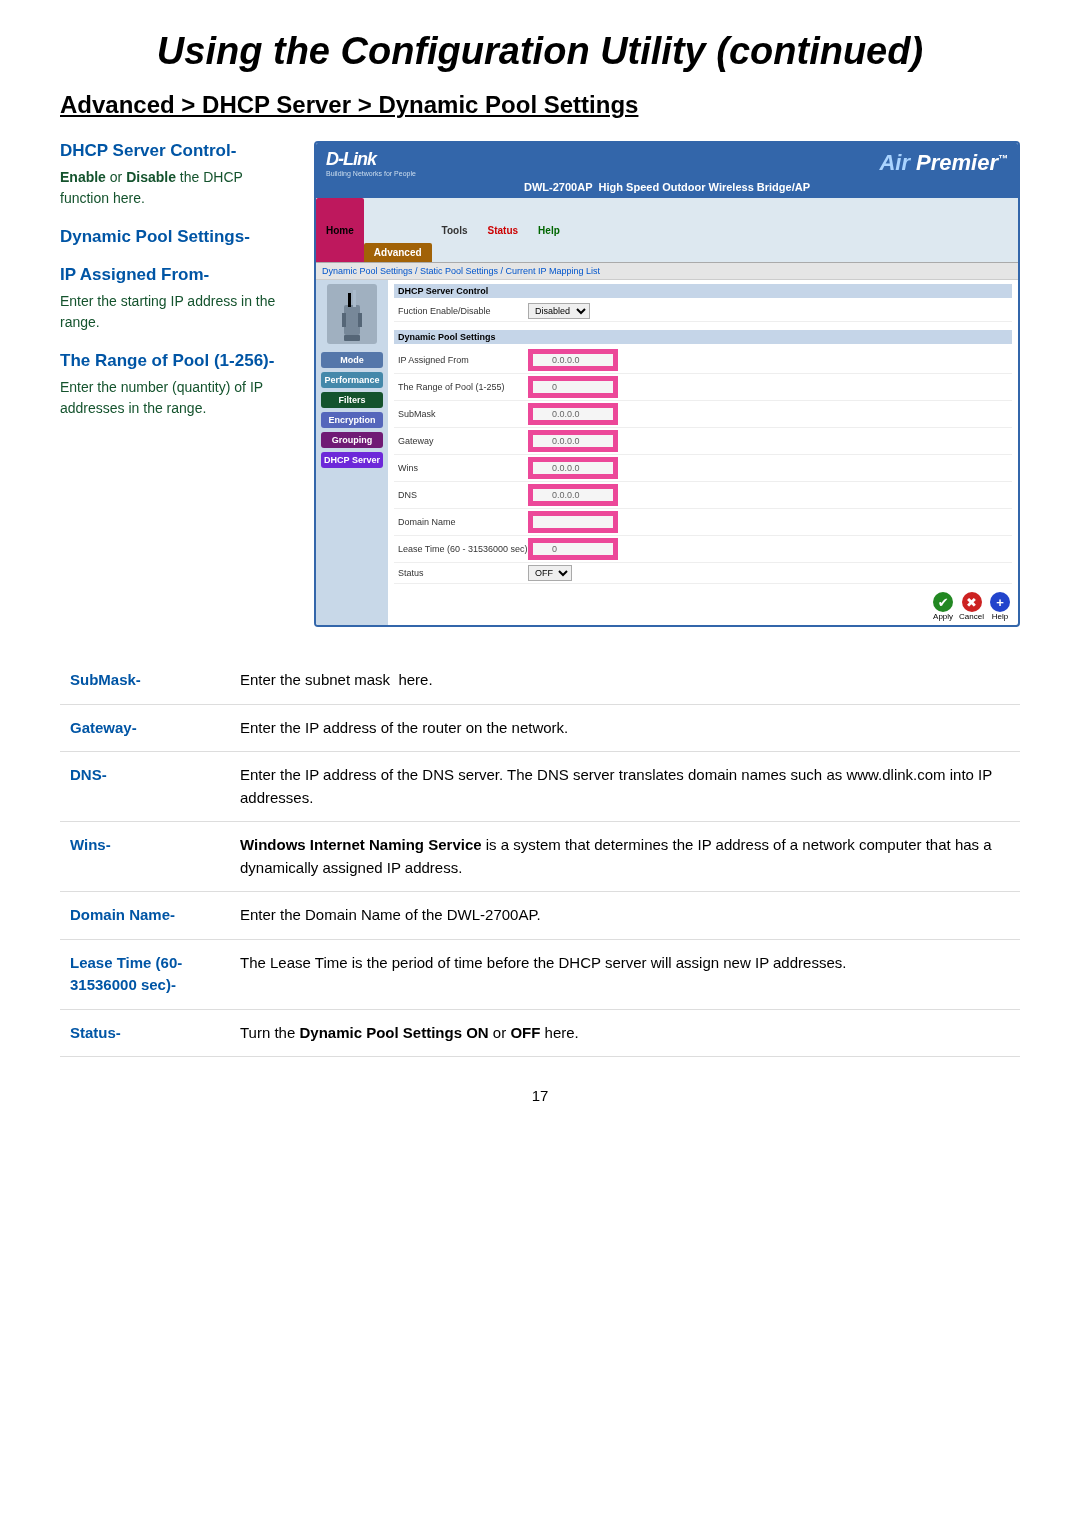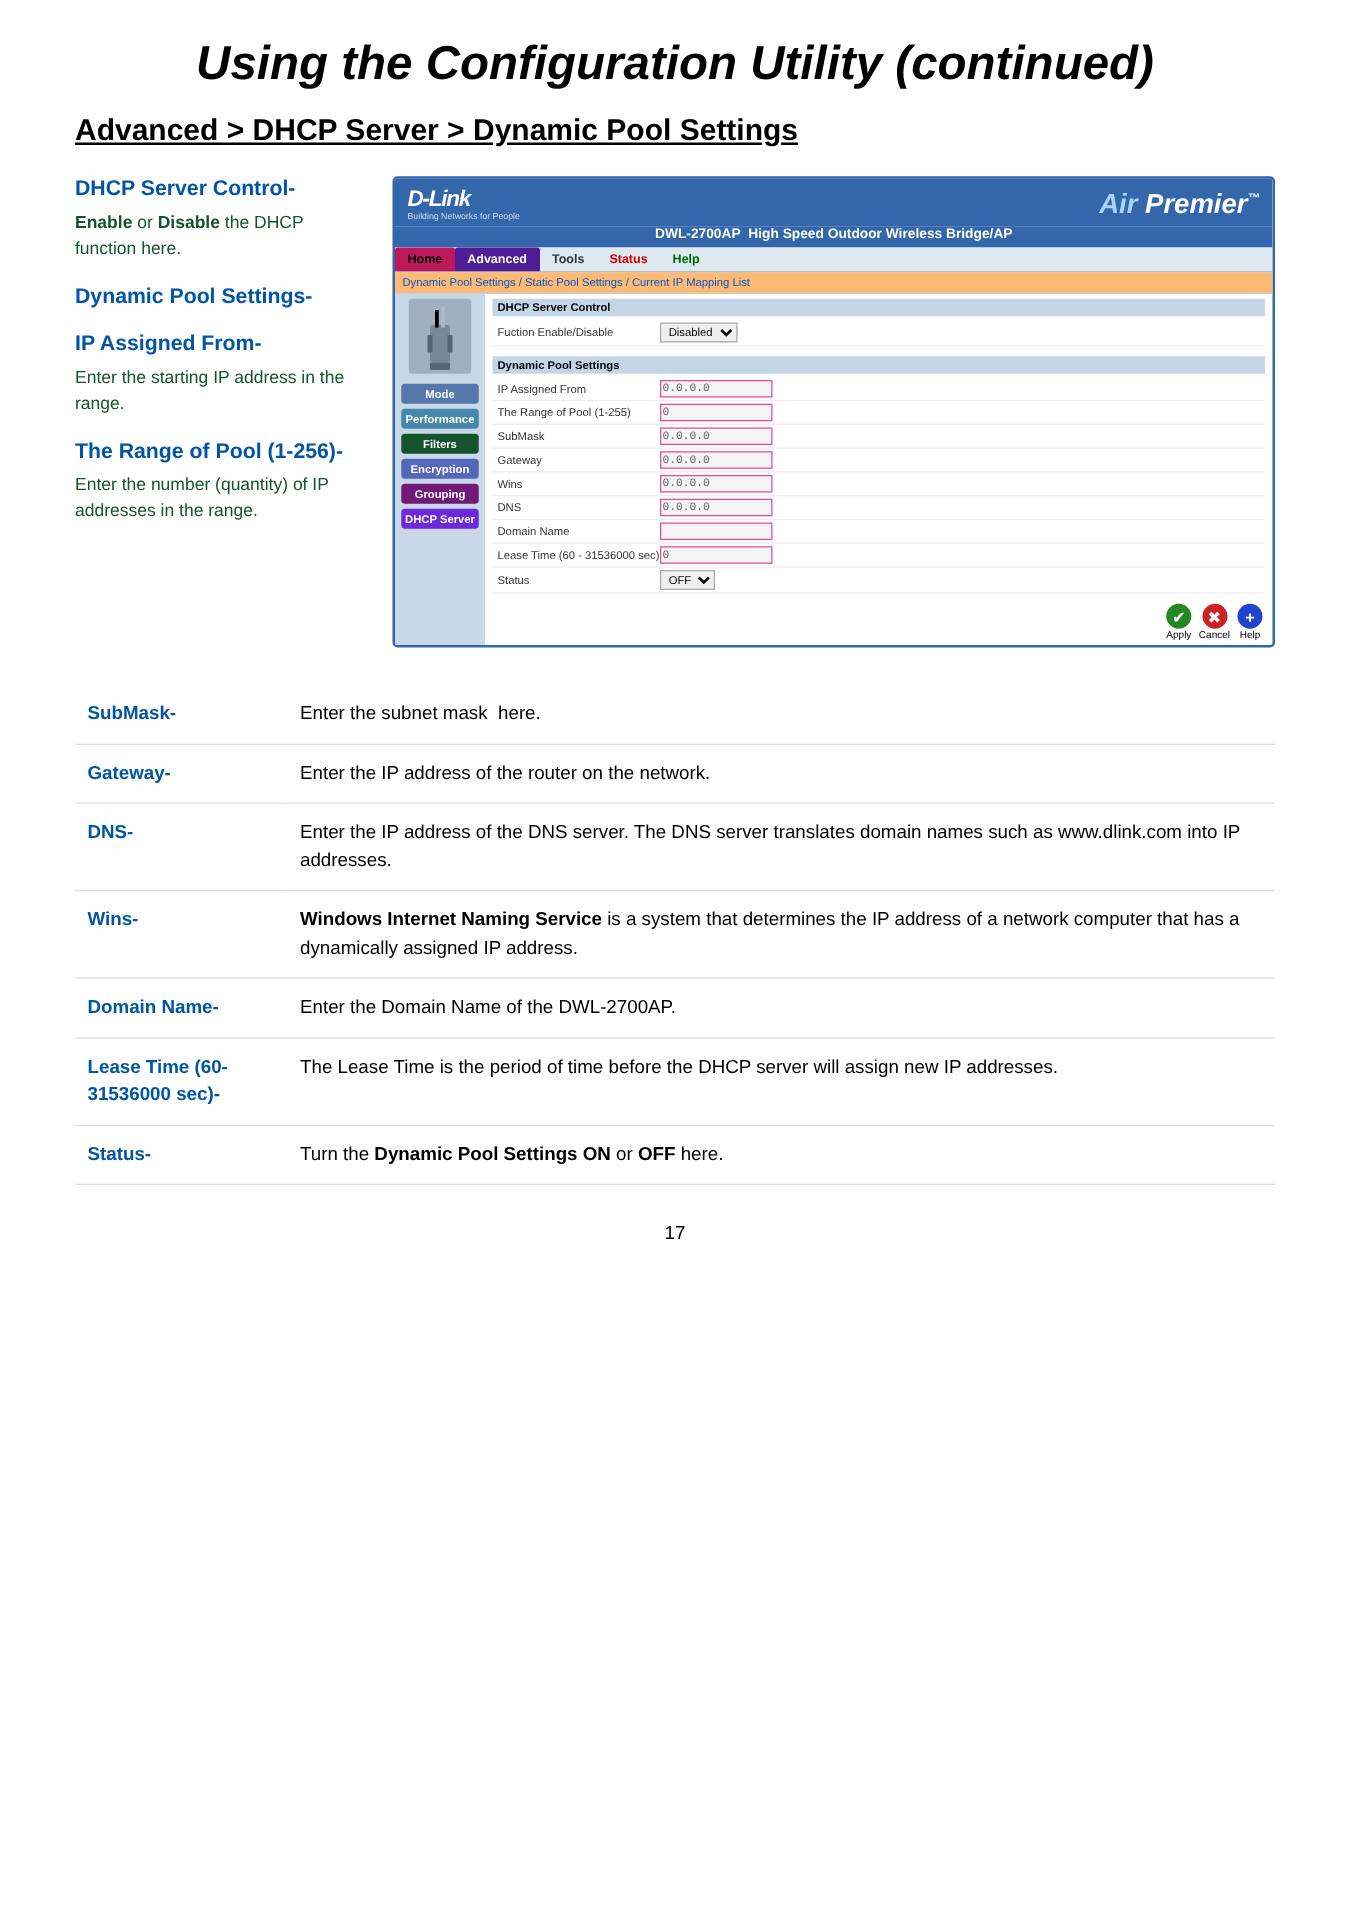--- a/index.html
+++ b/index.html
@@ -166,31 +166,31 @@
     .nav-tab {
       padding: 4px 10px;
       font-size: 10px;
       font-weight: bold;
       cursor: pointer;
       border: none;
       background: transparent;
     }
 
     .nav-tab.active { background: #ff9900; color: #000; border-radius: 2px 2px 0 0; }
-    .nav-tab.tab-advanced { background: #4c1d95; color: #fff; border-radius: 2px 2px 0 0; }
+    .nav-tab.tab-advanced { background: #a16207; color: #fff; border-radius: 2px 2px 0 0; margin-top: 45px; }
     .nav-tab.tab-tools { color: #333; }
     .nav-tab.tab-status { color: #cc0000; }
     .nav-tab.tab-help { color: #006600; }
 
     .breadcrumb {
       font-size: 9px;
       color: #0055cc;
       padding: 3px 6px;
       border-bottom: 1px solid #ccc;
-      background: #fdba74;
+      background: #e5e5e5;
     }
 
     .form-section {
       padding: 4px 6px;
     }
 
     .form-section-title {
       font-size: 9px;
       font-weight: bold;
       background: #c5d5e8;
@@ -206,26 +206,25 @@
       border-bottom: 1px solid #eee;
     }
 
     .form-row label {
       width: 130px;
       color: #333;
     }
 
     .form-row input[type="text"] {
       width: 90px;
-      padding: 1px 1px;
-      font-size: 9px;
-      border: 1px solid #ec4899;
+      padding: 1px 19px;
+      font-size: 9px;
+      border: 5px solid #ec4899;
       background: #f5f5f5;
       color: #666;
-      font-family: Liberation Mono, monospace;
     }
 
     .form-row select {
       font-size: 9px;
       padding: 1px 2px;
       border: 1px solid #aaa;
     }
 
     .router-footer {
       display: flex;

